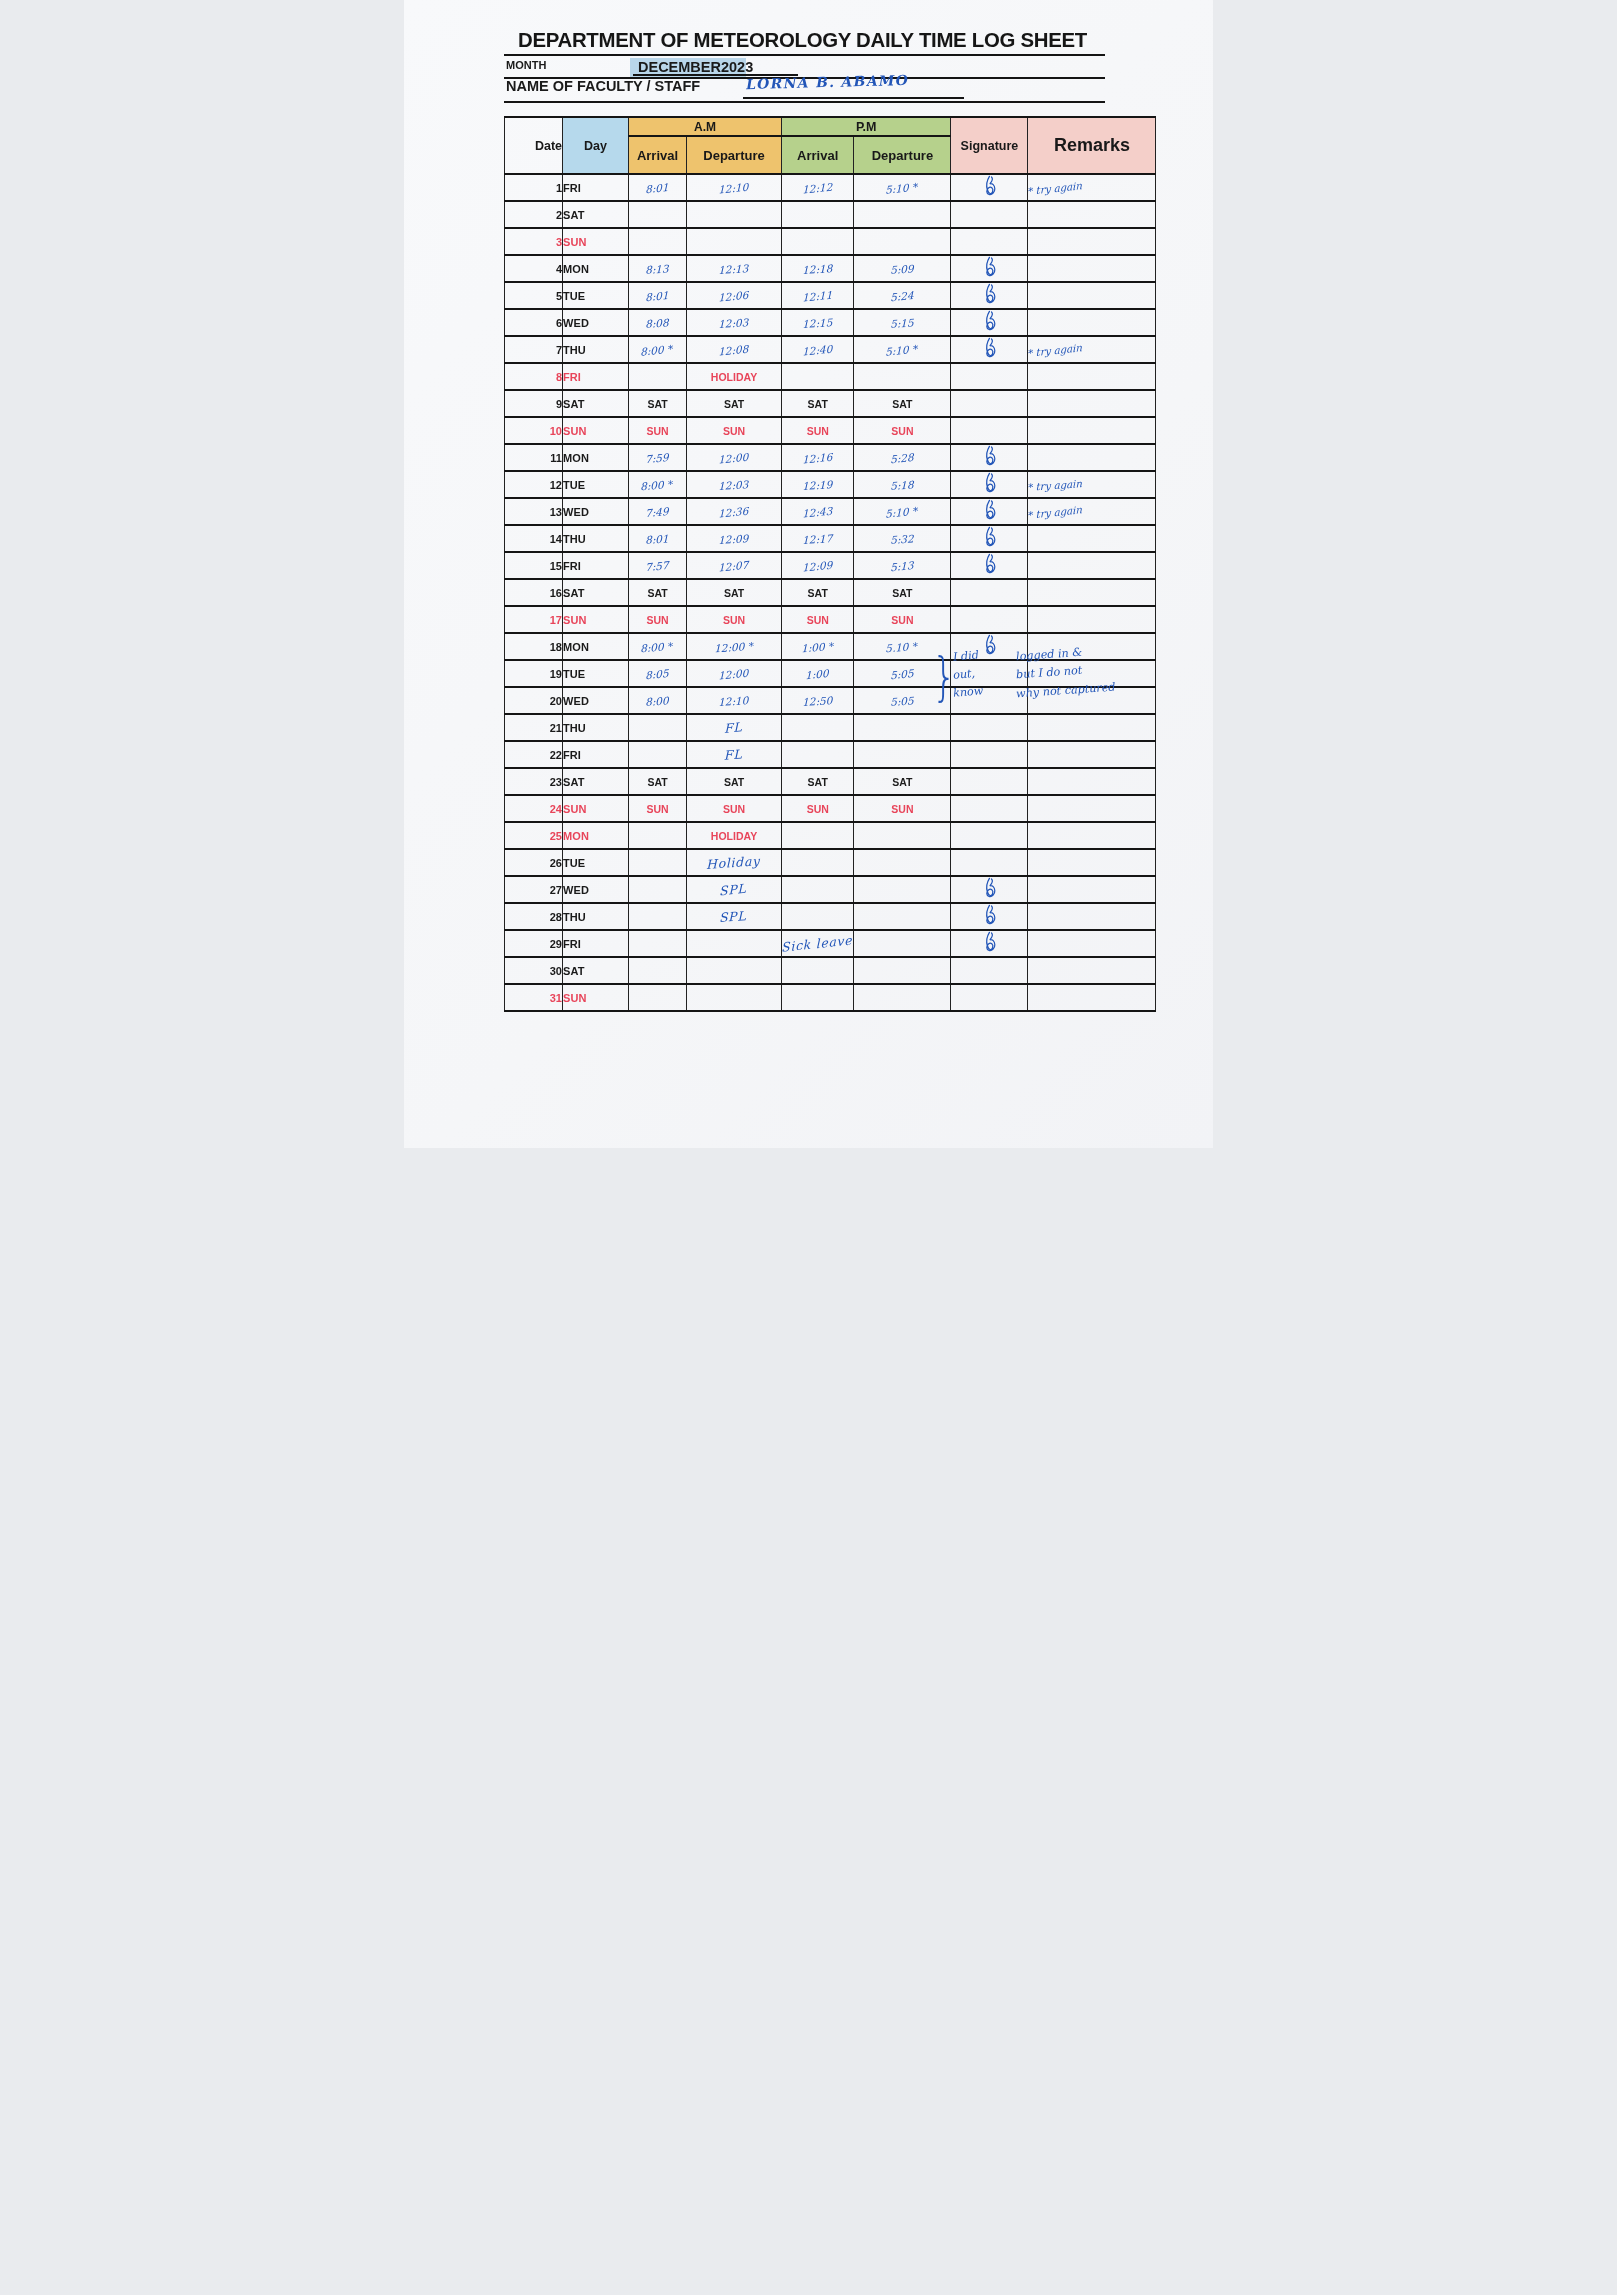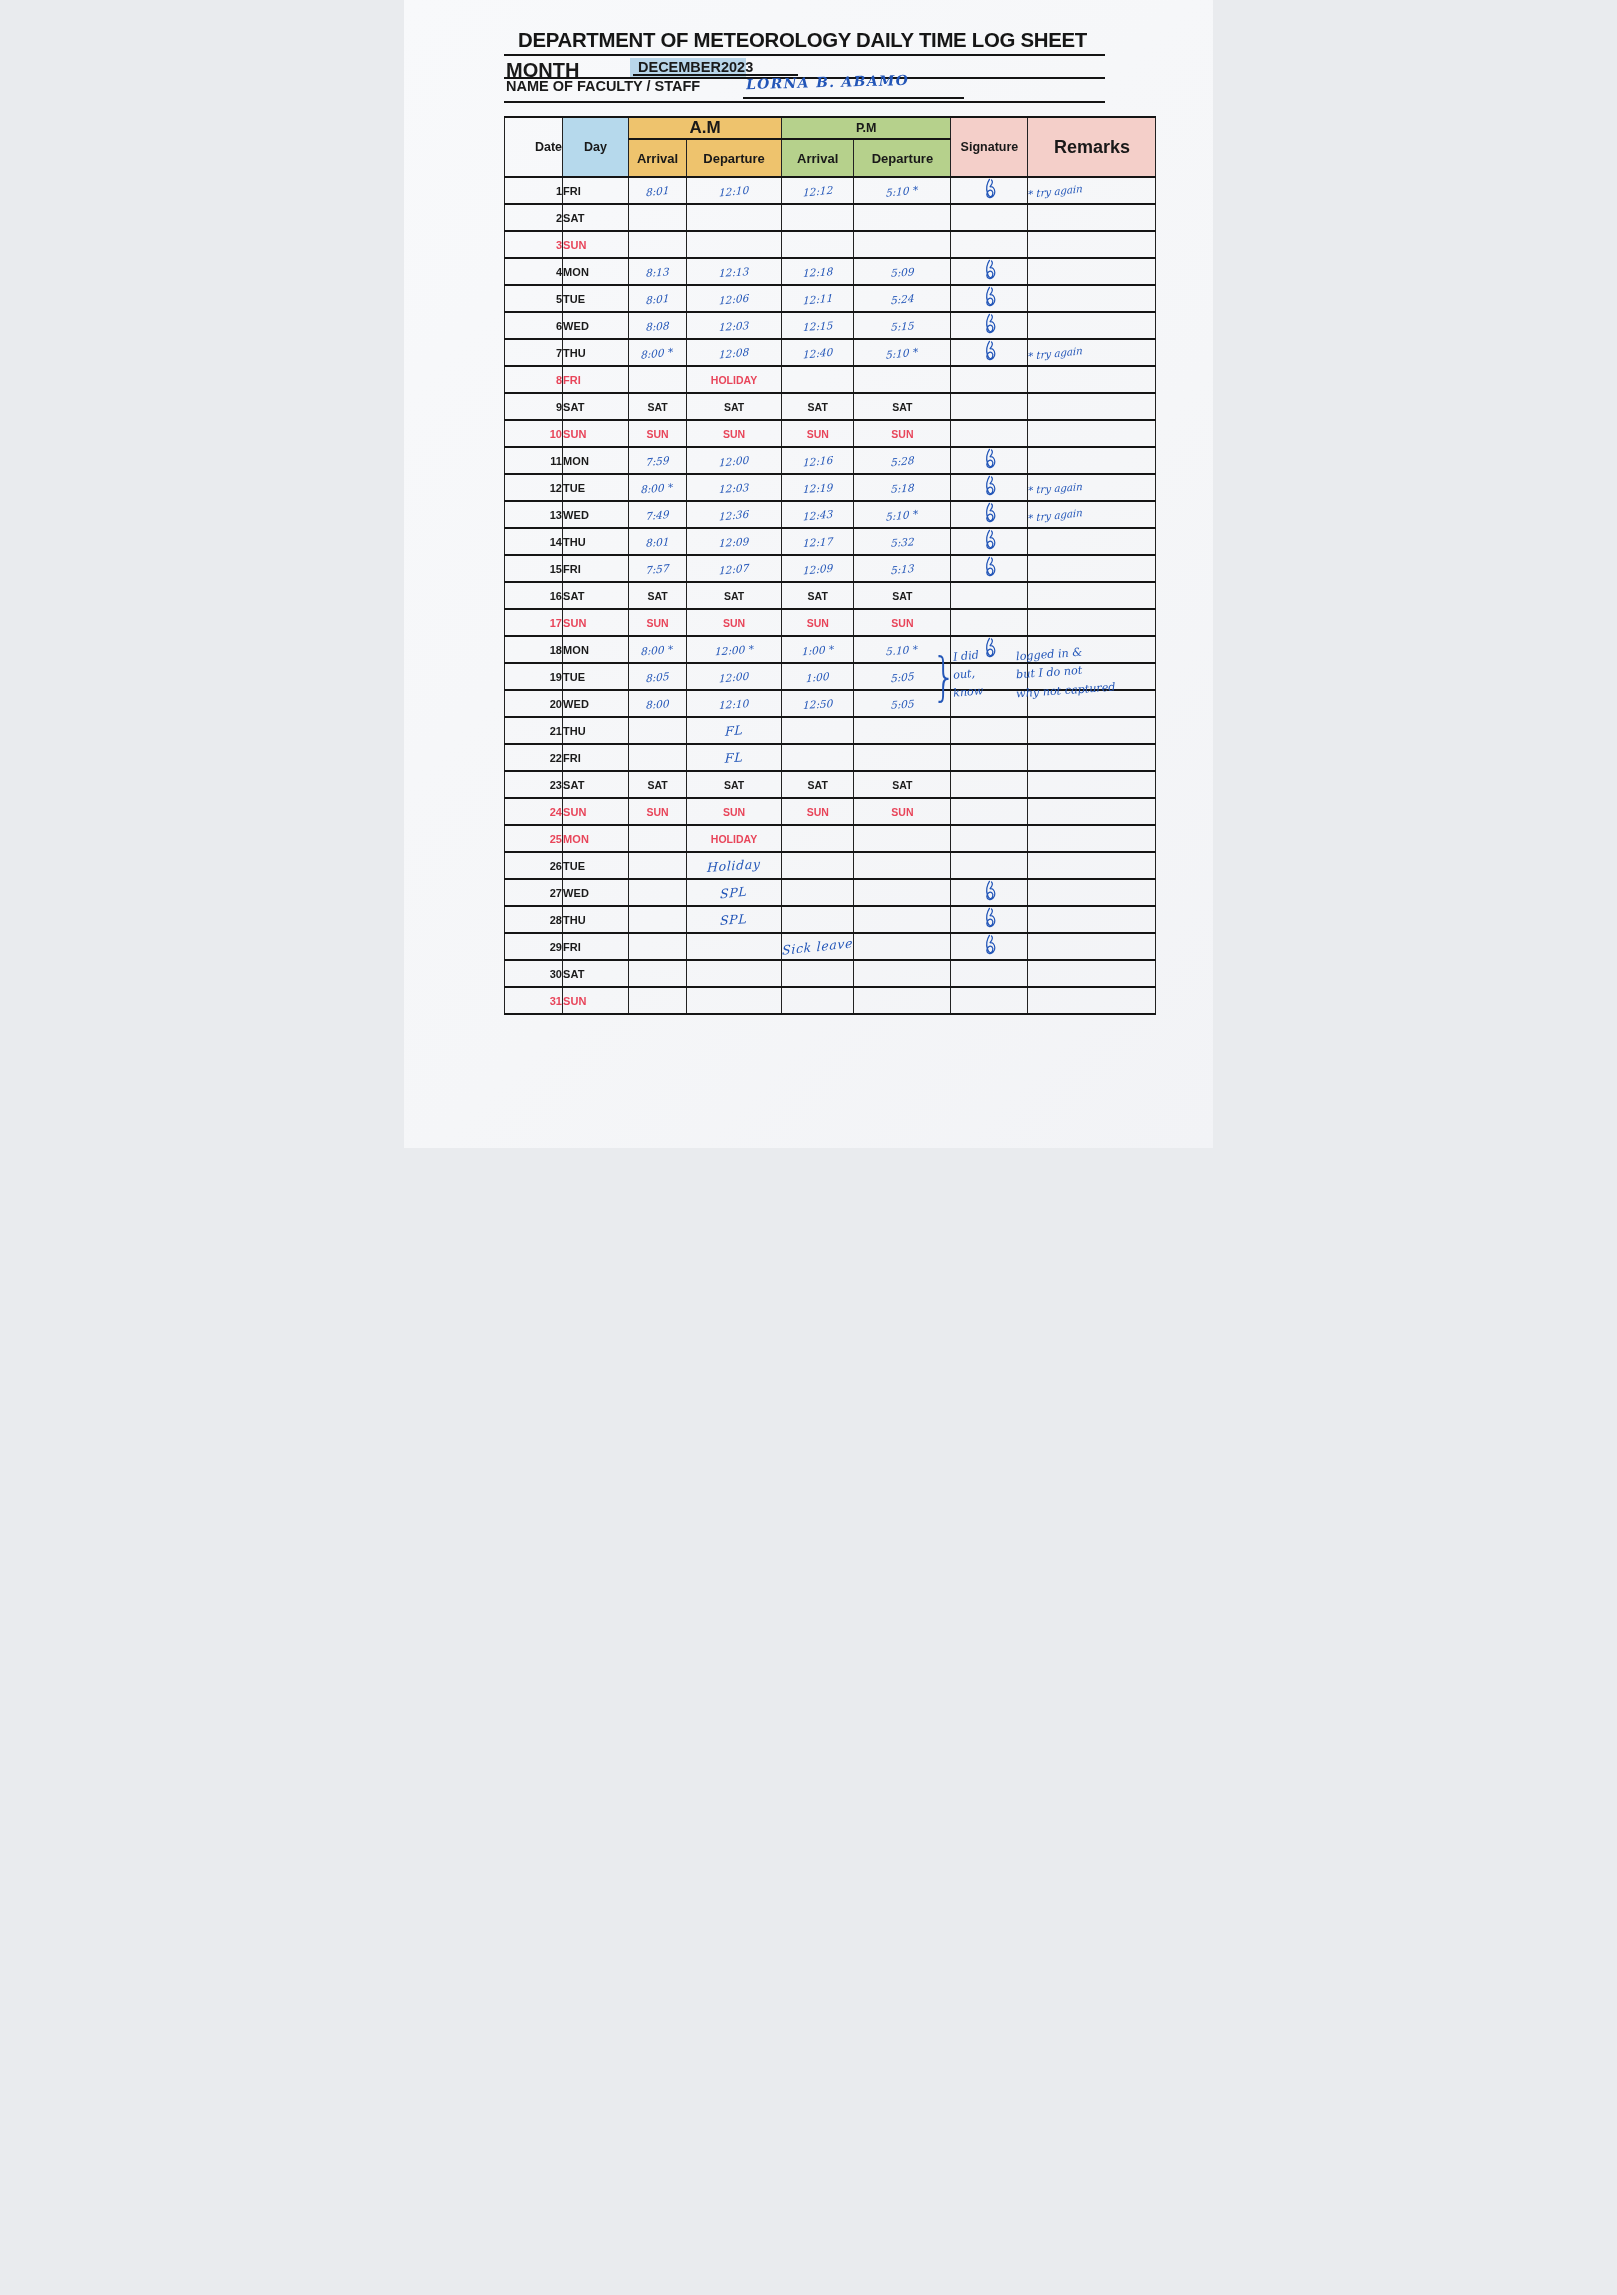--- a/index.html
+++ b/index.html
@@ -21,21 +21,21 @@
   .title{
     position:absolute; left:114px; top:29px;
     font-size:20.4px; font-weight:bold; letter-spacing:-0.3px;
     white-space:nowrap; color:#161616;
   }
   .rule{ position:absolute; left:100px; width:601px; height:2px; background:#141414; }
   .rule-1{ top:54px; }
   .rule-2{ top:77px; }
   .rule-3{ top:101px; }
   .month-row{ position:absolute; left:102px; top:58px; height:18.4px; }
-  .month-label{ display:inline-block; width:124px; font-size:20px; font-weight:bold; vertical-align:top; padding-top:0.7px;}
+  .month-label{ display:inline-block; width:124px; font-size:11px; font-weight:bold; vertical-align:top; padding-top:0.7px;}
   .month-value-wrap{
     display:inline-block; padding:1.3px 9.2px 2px 8px;
     background:linear-gradient(to right, var(--highlight) 0 88%, transparent 88%);
     font-size:14.5px; font-weight:bold;
   }
   .month-year{ }
   .month-underline{ position:absolute; left:229px; top:74px; width:165px; height:2px; background:#141414; }
   .name-row{ position:absolute; left:102px; top:78px; }
   .name-label{ font-size:14.5px; font-weight:bold; }
   .name-value{
@@ -54,21 +54,21 @@
   table.log col.c5{width:58px;} table.log col.c6{width:97px;}
   table.log col.c7{width:77px;} table.log col.c8{width:128px;}
   table.log th, table.log td{
     border-left:1.3px solid #222; border-right:1.3px solid #222;
     border-top:2px solid #151515; border-bottom:2px solid #151515;
     padding:0; overflow:visible;
   }
   thead th{ font-weight:bold; color:#191919; text-align:center; vertical-align:middle; }
   th.h-date{ border-top:none; border-left:none; background:transparent; font-size:12.5px;text-align:right; }
   th.h-day{ background:var(--day-bg); font-size:12.5px; }
-  th.h-am{ background:var(--am-bg); font-size:17px; height:17px; }
+  th.h-am{ background:var(--am-bg); font-size:12px; height:17px; }
   th.h-pm{ background:var(--pm-bg); font-size:12.5px; }
   th.h-sig{ background:var(--sig-bg); font-size:12.5px; }
   th.h-rem{ background:var(--sig-bg); font-size:18px; }
   th.h-sub{ font-size:13px; height:36px; }
   th.sub-am{ background:var(--am-bg); }
   th.sub-pm{ background:var(--pm-bg); }
   tbody td{ height:25px; vertical-align:middle; background:transparent; }
   td.c-date{ text-align:right; padding-right:2px; font-weight:bold; font-size:11px; }
   td.c-day{ text-align:left; padding-left:2.6px; font-weight:bold; font-size:11px; letter-spacing:0.1px;}
   td.c-time{ text-align:center; }

